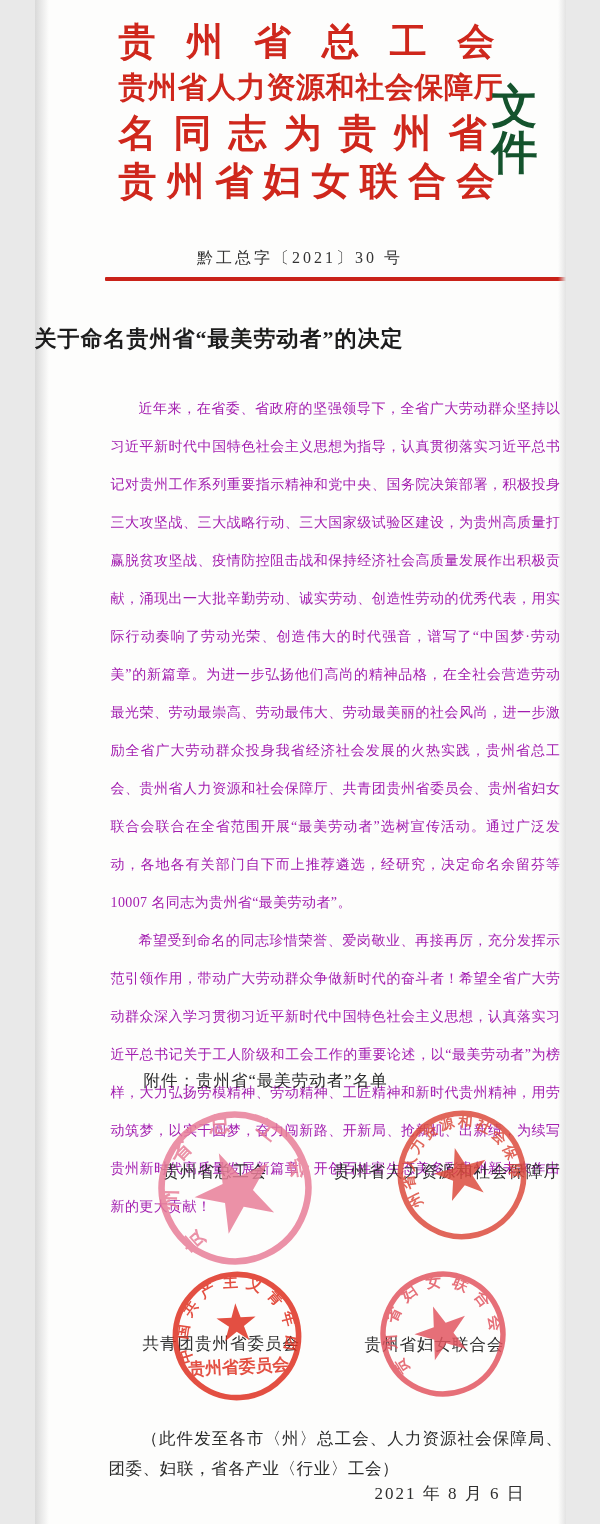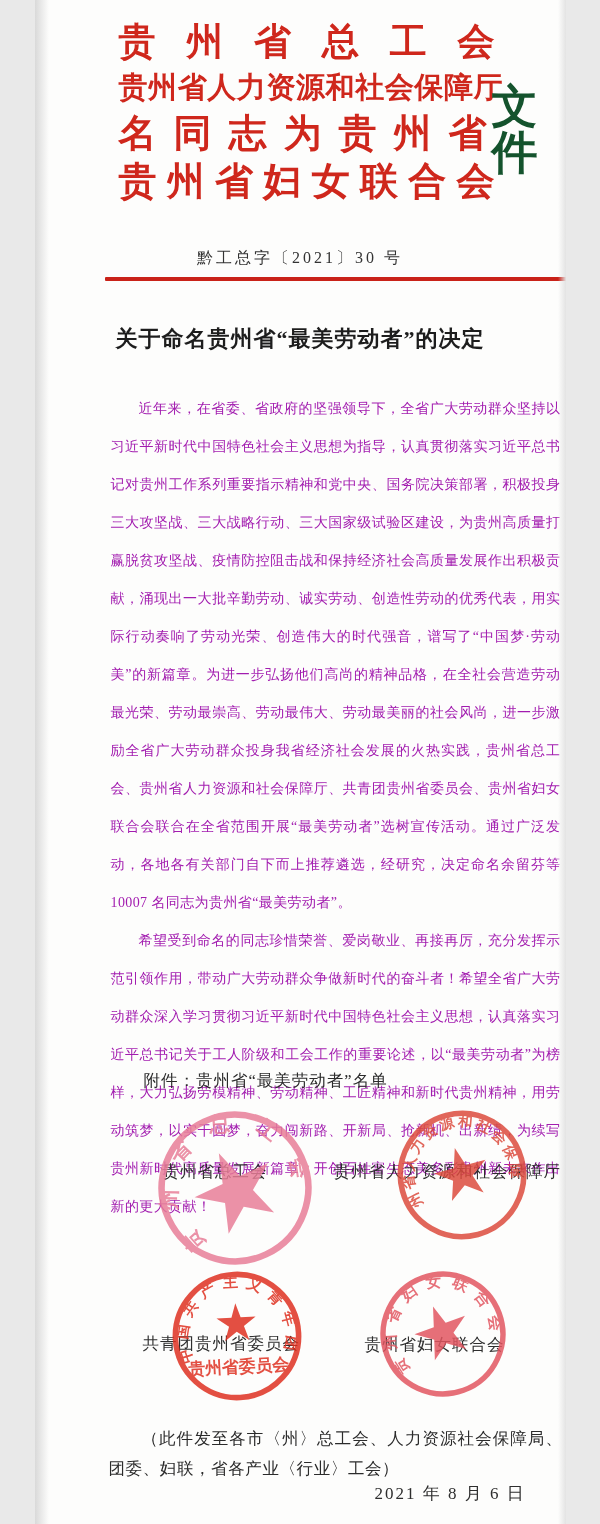--- a/index.html
+++ b/index.html
@@ -32,21 +32,21 @@
     position:absolute;top:248px;left:0;width:100%;text-align:center;
     font-size:16px;letter-spacing:3px;color:#333;
   }
   .red-rule{
     position:absolute;top:277px;left:70px;width:462px;height:4px;
     background:#c92219;border-radius:1px;
   }
 
   
   .doc-title{
-    position:absolute;top:324px;left:0;width:100%;text-align:center;
+    position:absolute;top:324px;left:0;width:100%;text-align:left;
     font-size:22px;font-weight:700;color:#1d1d1d;letter-spacing:1px;
   }
   .doc-body{position:absolute;top:390px;left:76px;width:450px;}
   .doc-body p{
     margin:0;font-size:14px;line-height:38px;text-align:justify;
     text-indent:2em;letter-spacing:0.4px;color:#a21caf;
   }
   .attachment{
     position:absolute;top:1070px;left:76px;width:450px;
     font-size:16.5px;letter-spacing:1px;text-indent:2em;color:#2b2b2b;

